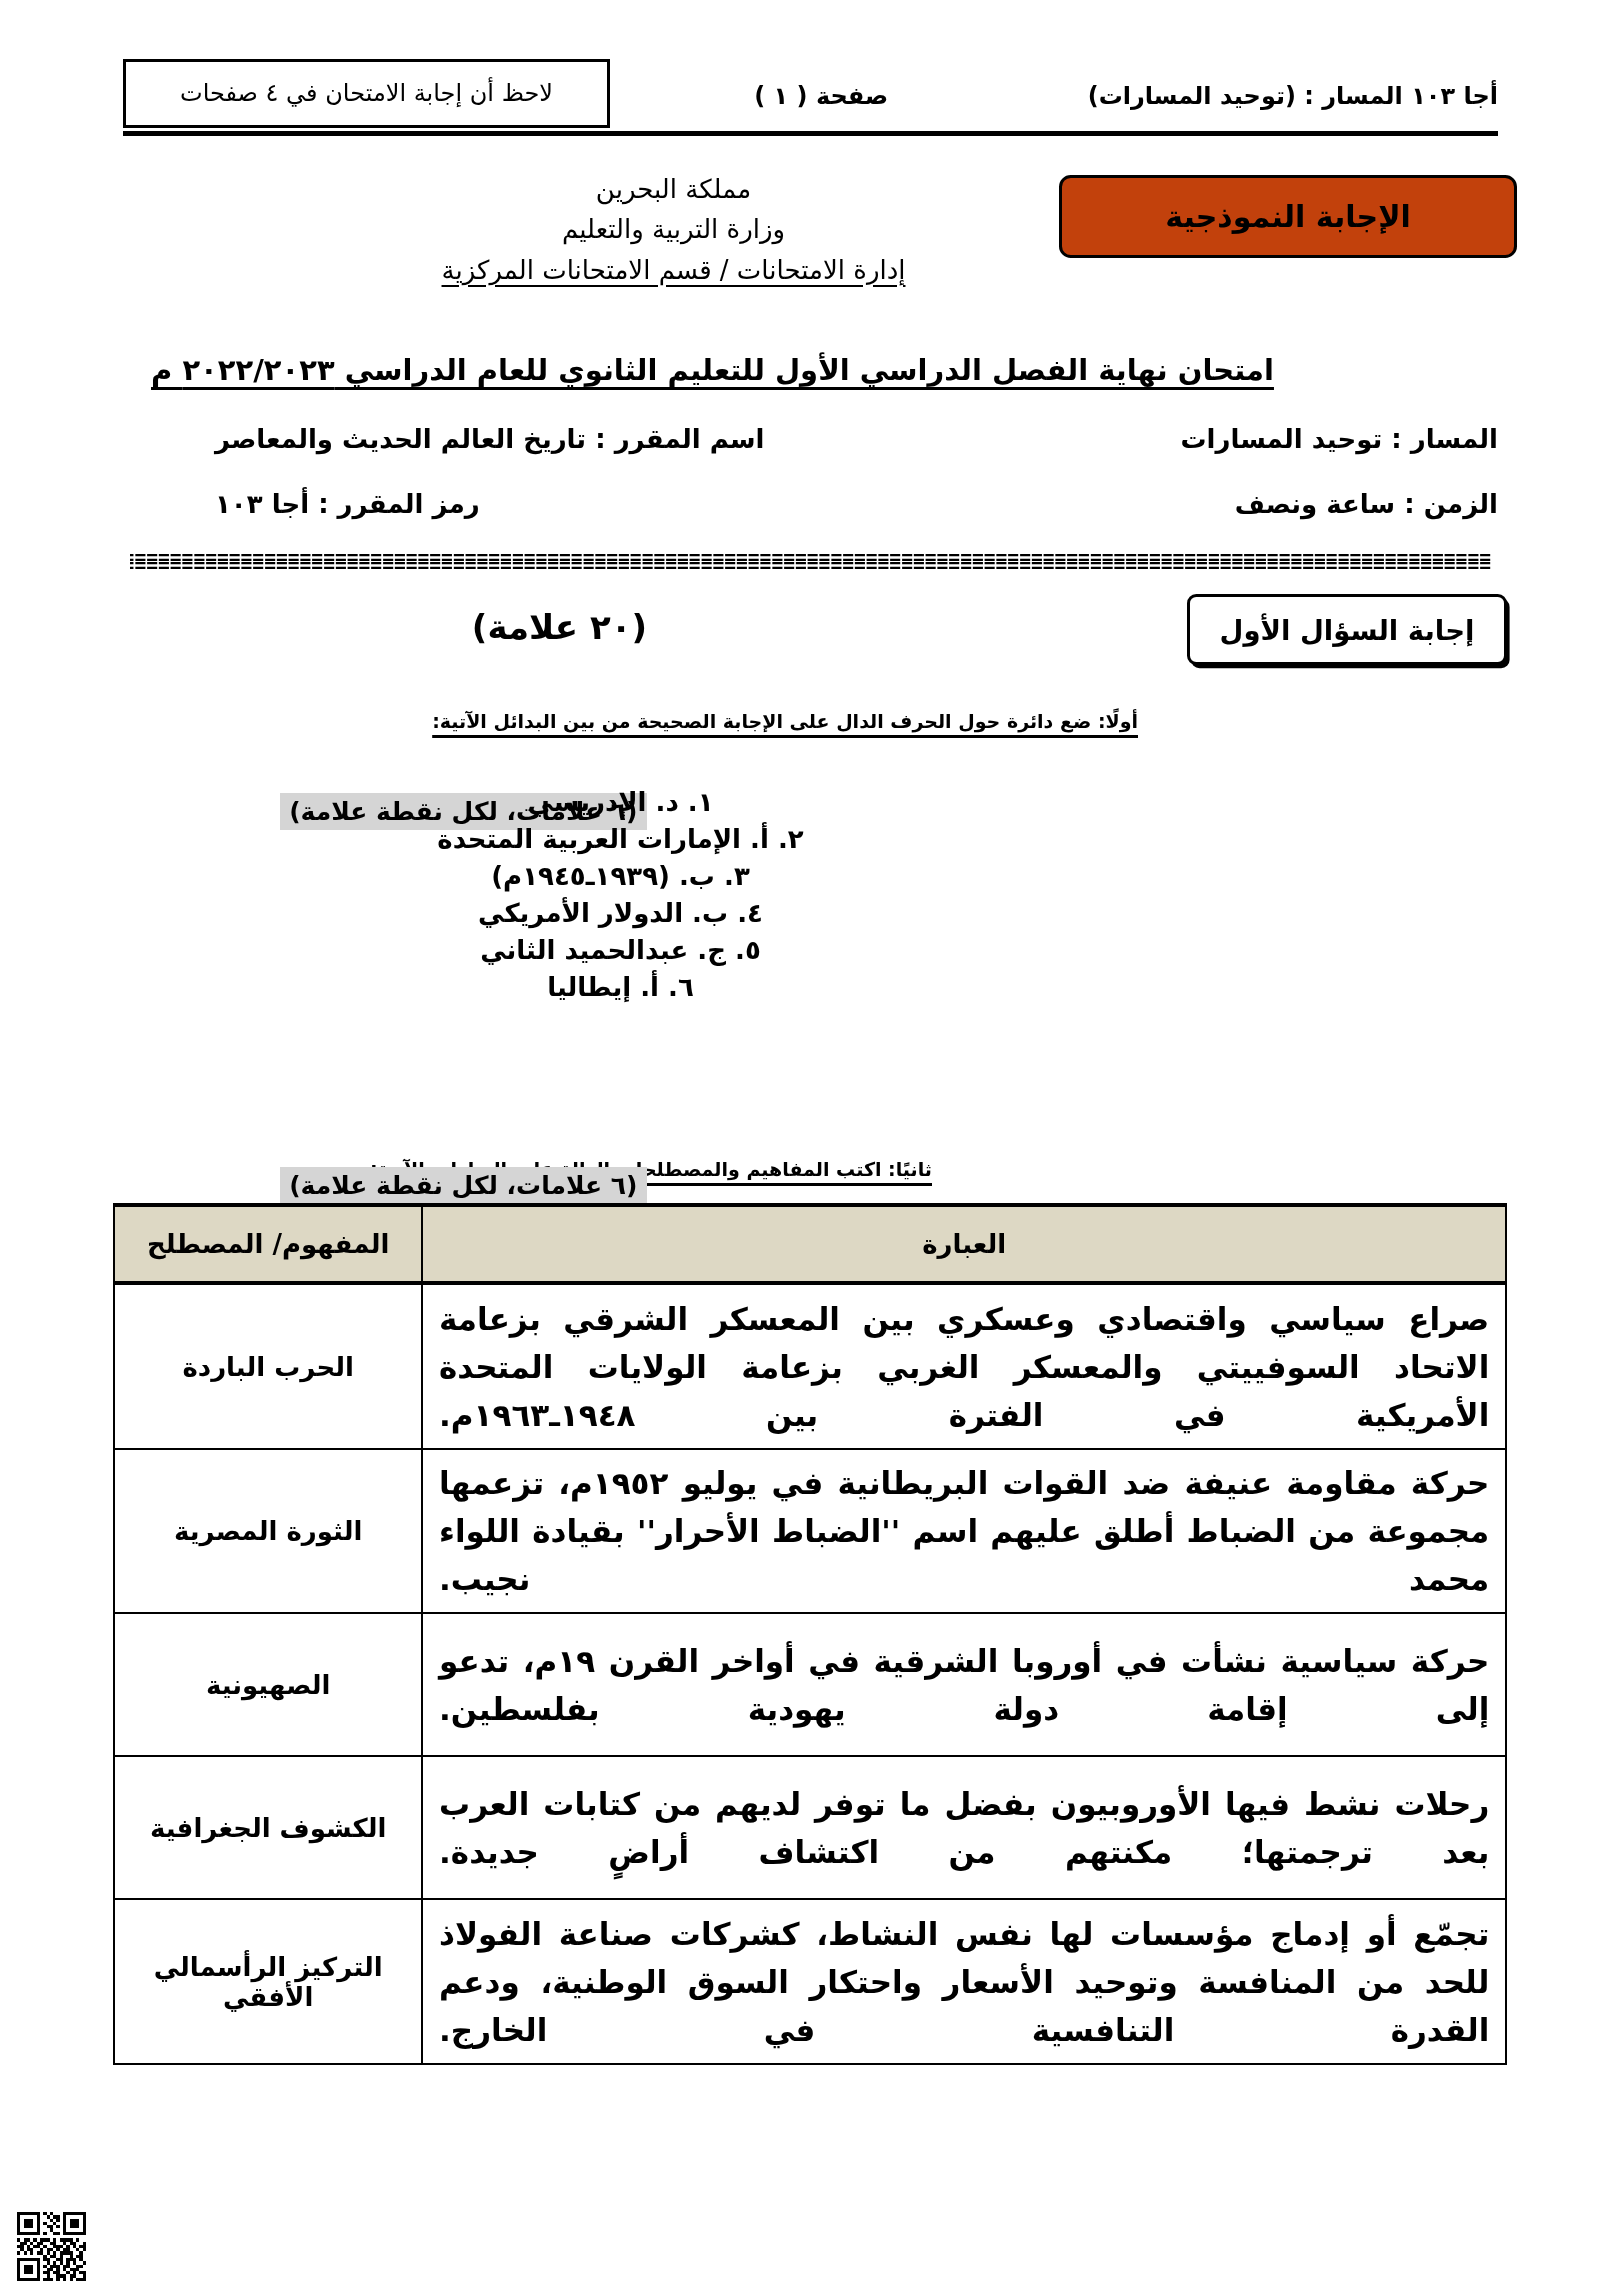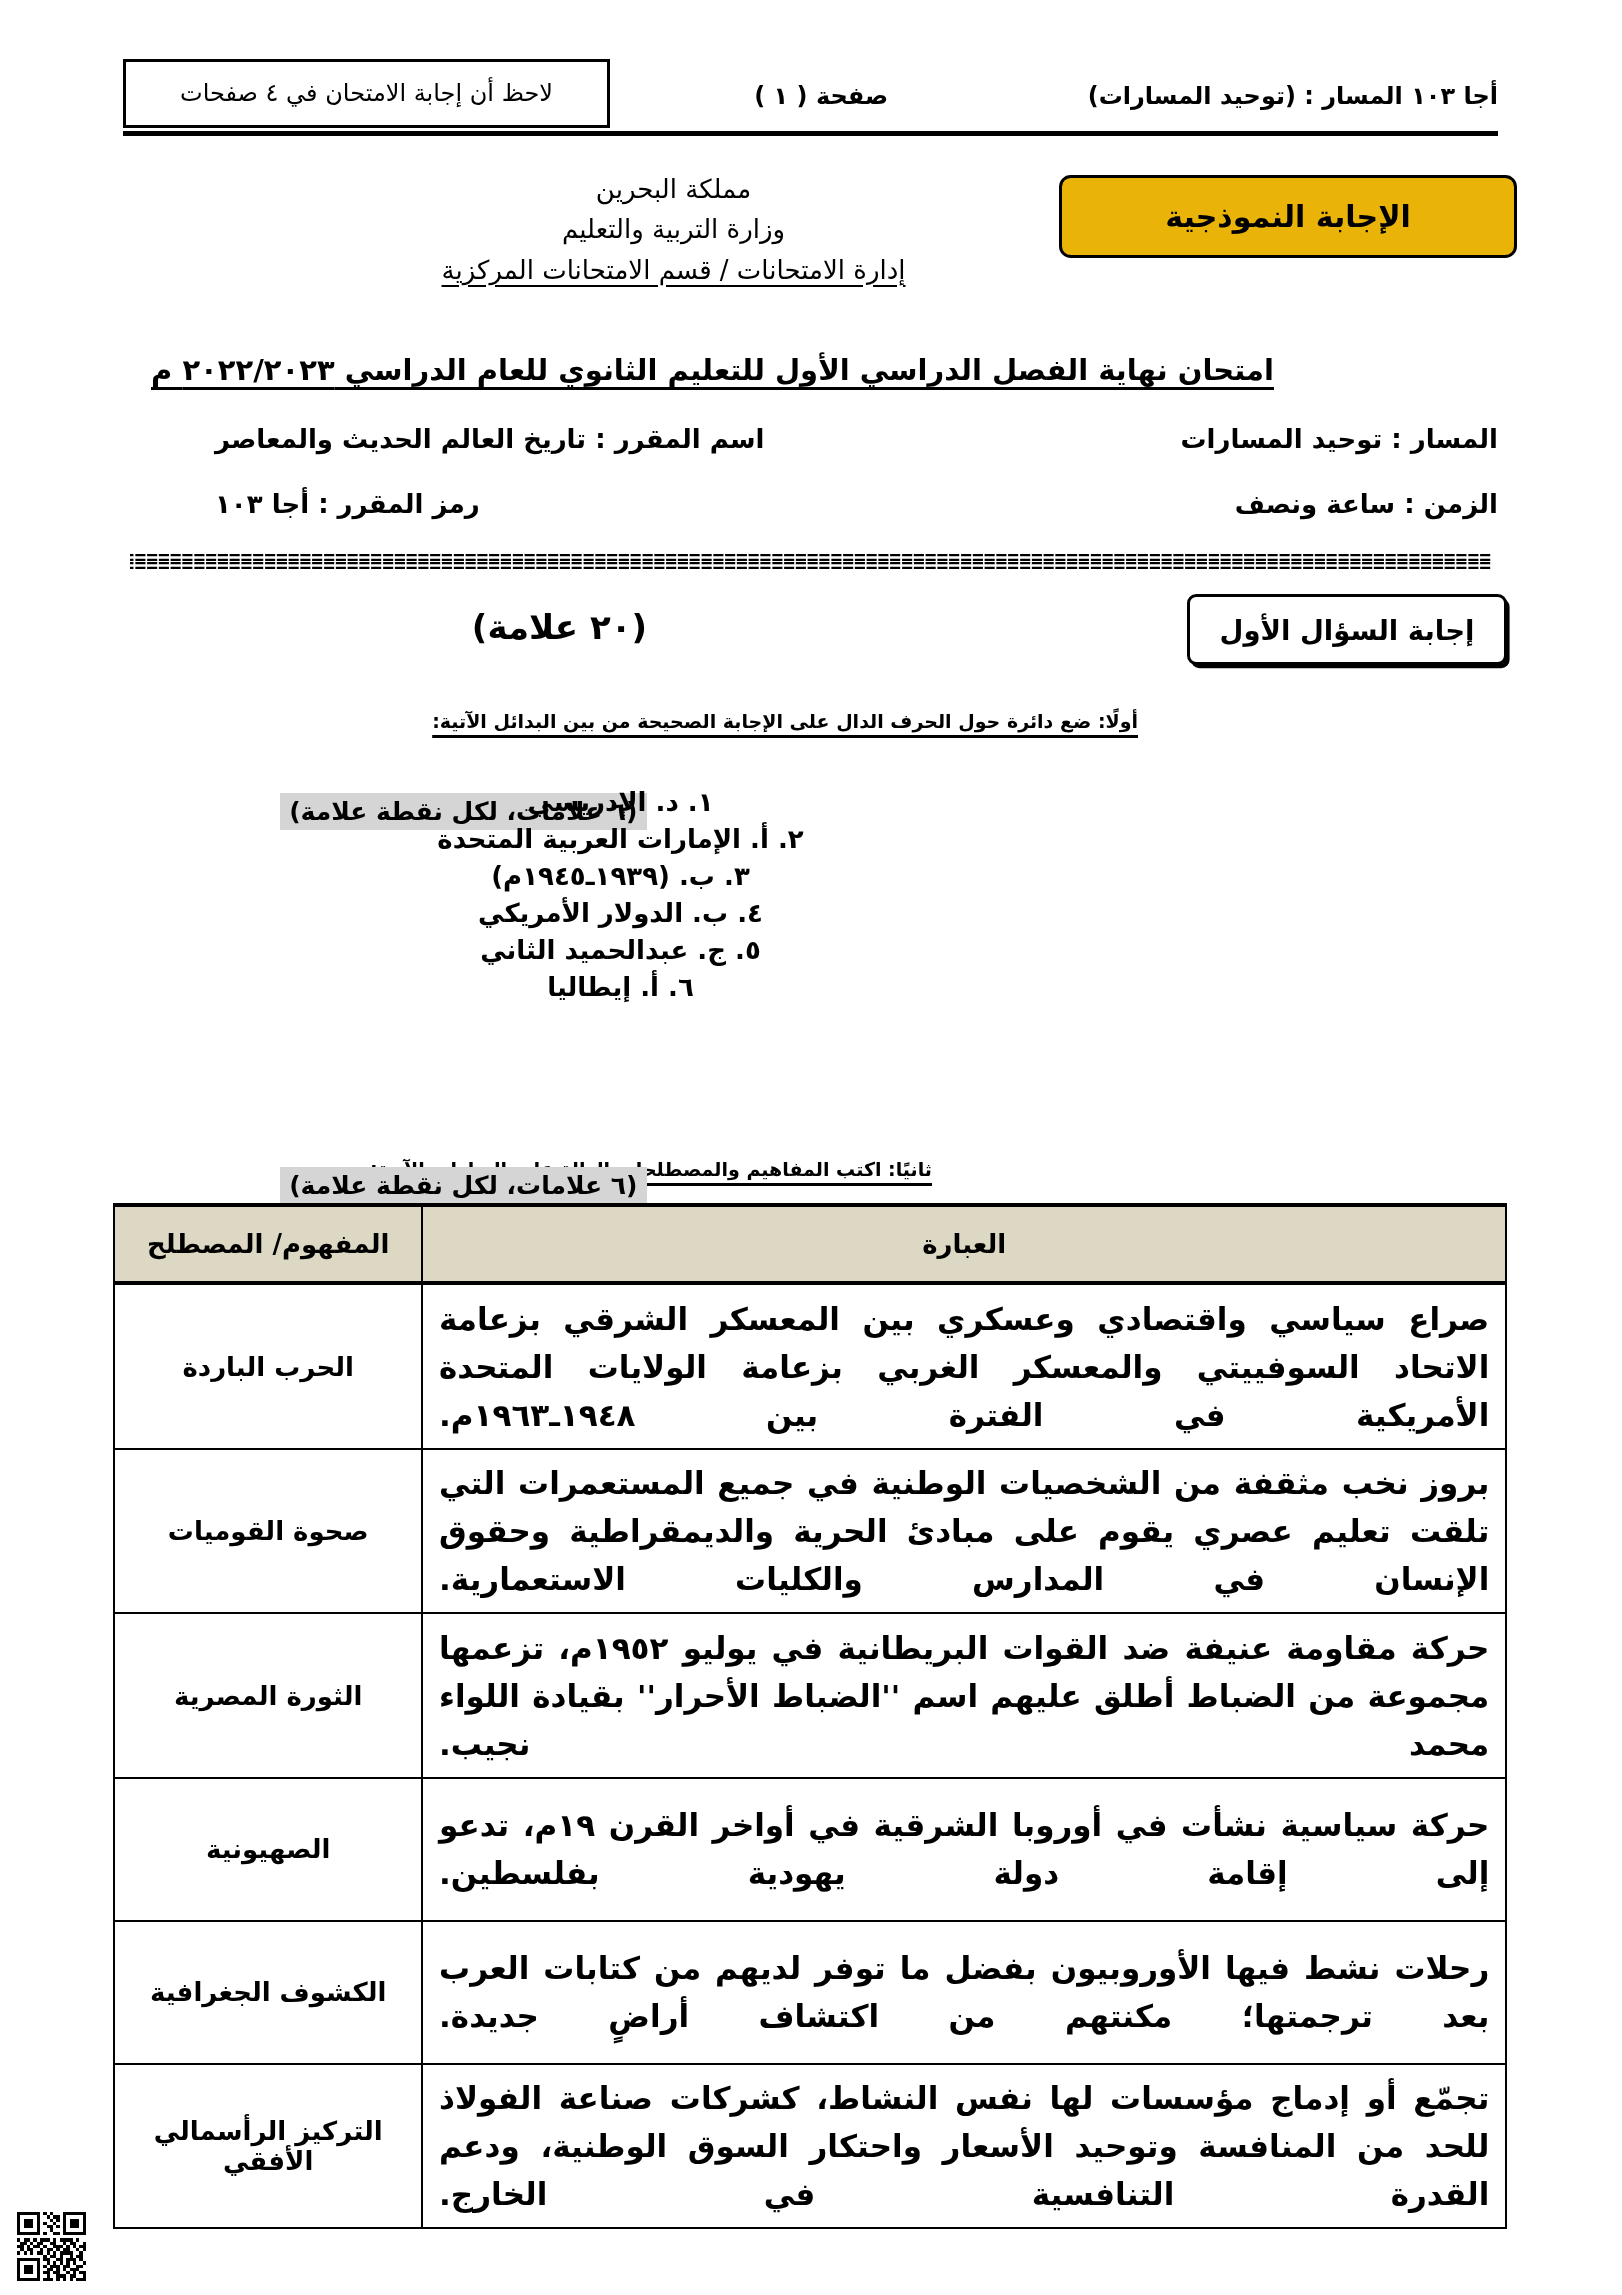--- a/index.html
+++ b/index.html
@@ -99,21 +99,21 @@
     position: absolute;
     top: 175px;
     right: 105px;
     width: 452px;
     height: 77px;
     border: 3.3px solid #000;
     border-radius: 11.8px;
     display: flex;
     align-items: center;
     justify-content: center;
-    background: #eab308;
+    background: #c2410c;
   }
   .answer-badge span {
     font-size: 30px;
     font-weight: 700;
   }
 
   .exam-title {
     position: absolute;
     top: 353px;
     left: 0;
@@ -350,24 +350,20 @@
     <thead>
       <tr>
         <th>العبارة</th>
         <th style="width:275px">المفهوم/ المصطلح</th>
       </tr>
     </thead>
     <tbody>
       <tr>
         <td class="stmt-cell">صراع سياسي واقتصادي وعسكري بين المعسكر الشرقي بزعامة الاتحاد السوفييتي والمعسكر الغربي بزعامة الولايات المتحدة الأمريكية في الفترة بين ١٩٤٨ـ١٩٦٣م.</td>
         <td class="term-cell">الحرب الباردة</td>
-      </tr>
-      <tr class="tall">
-        <td class="stmt-cell">بروز نخب مثقفة من الشخصيات الوطنية في جميع المستعمرات التي تلقت تعليم عصري يقوم على مبادئ الحرية والديمقراطية وحقوق الإنسان في المدارس والكليات الاستعمارية.</td>
-        <td class="term-cell">صحوة القوميات</td>
       </tr>
       <tr>
         <td class="stmt-cell">حركة مقاومة عنيفة ضد القوات البريطانية في يوليو ١٩٥٢م، تزعمها مجموعة من الضباط أطلق عليهم اسم ''الضباط الأحرار'' بقيادة اللواء محمد نجيب.</td>
         <td class="term-cell">الثورة المصرية</td>
       </tr>
       <tr>
         <td class="stmt-cell">حركة سياسية نشأت في أوروبا الشرقية في أواخر القرن ١٩م، تدعو إلى إقامة دولة يهودية بفلسطين.</td>
         <td class="term-cell">الصهيونية</td>
       </tr>
       <tr>

